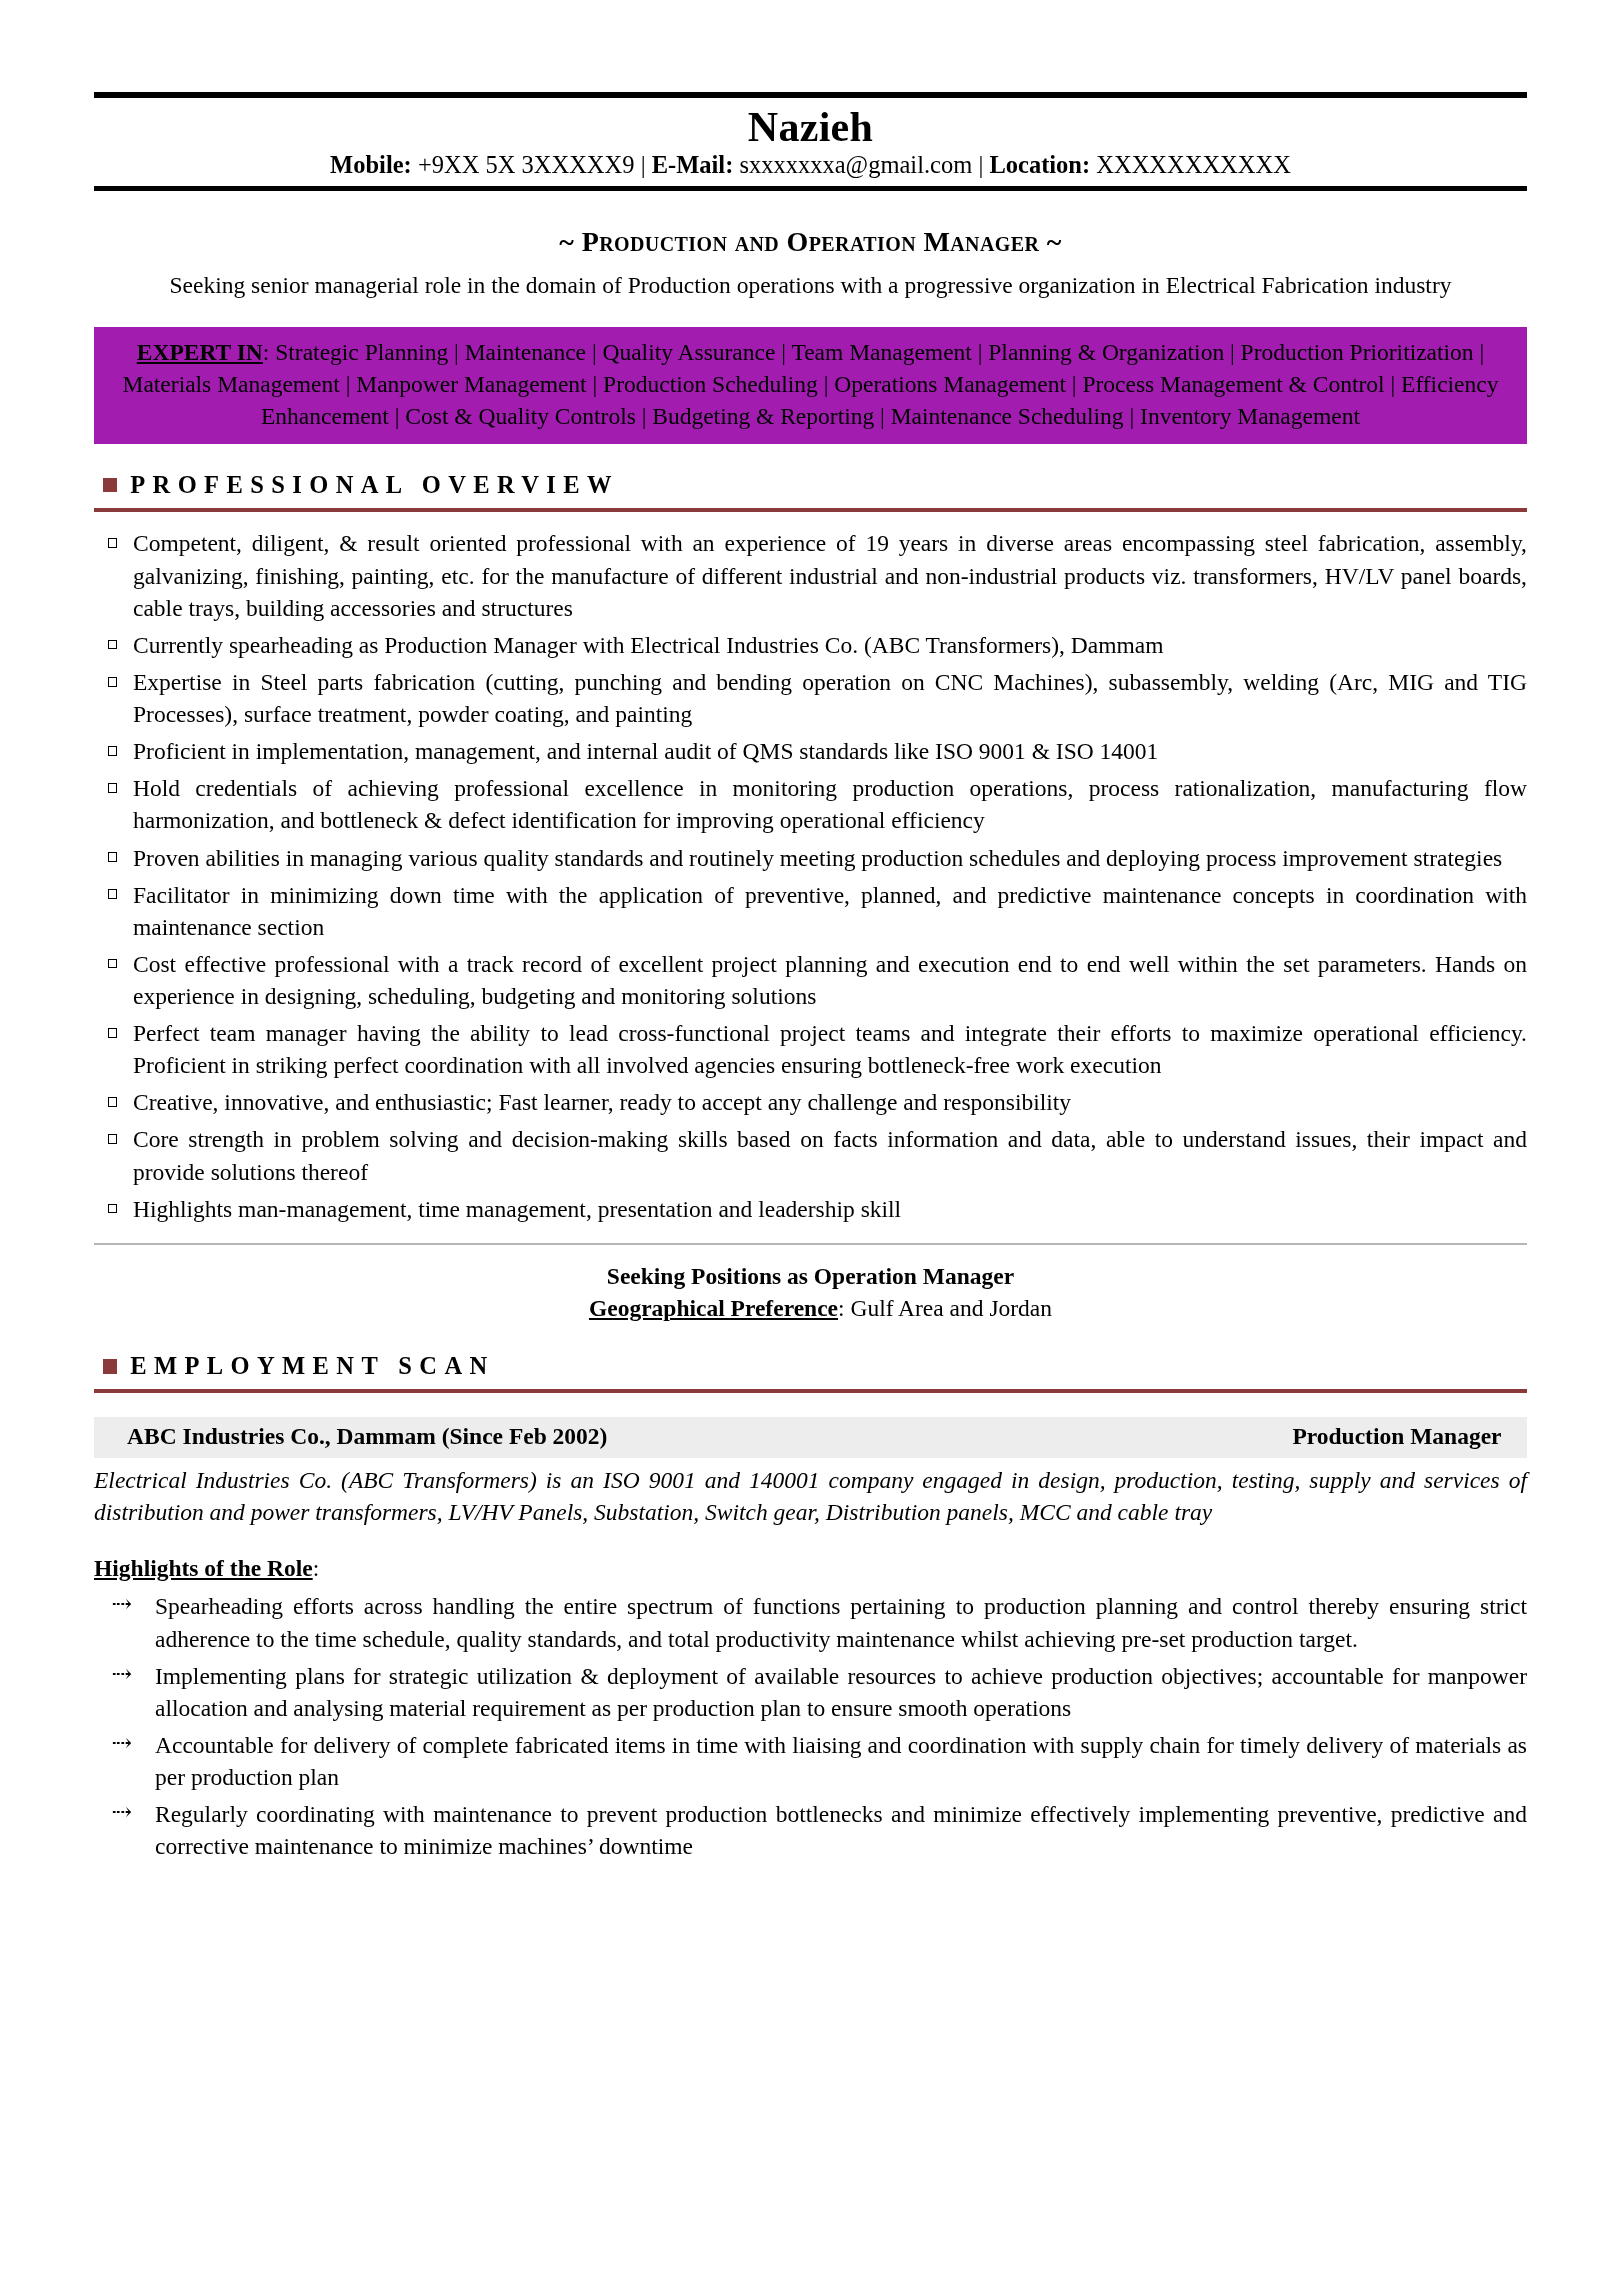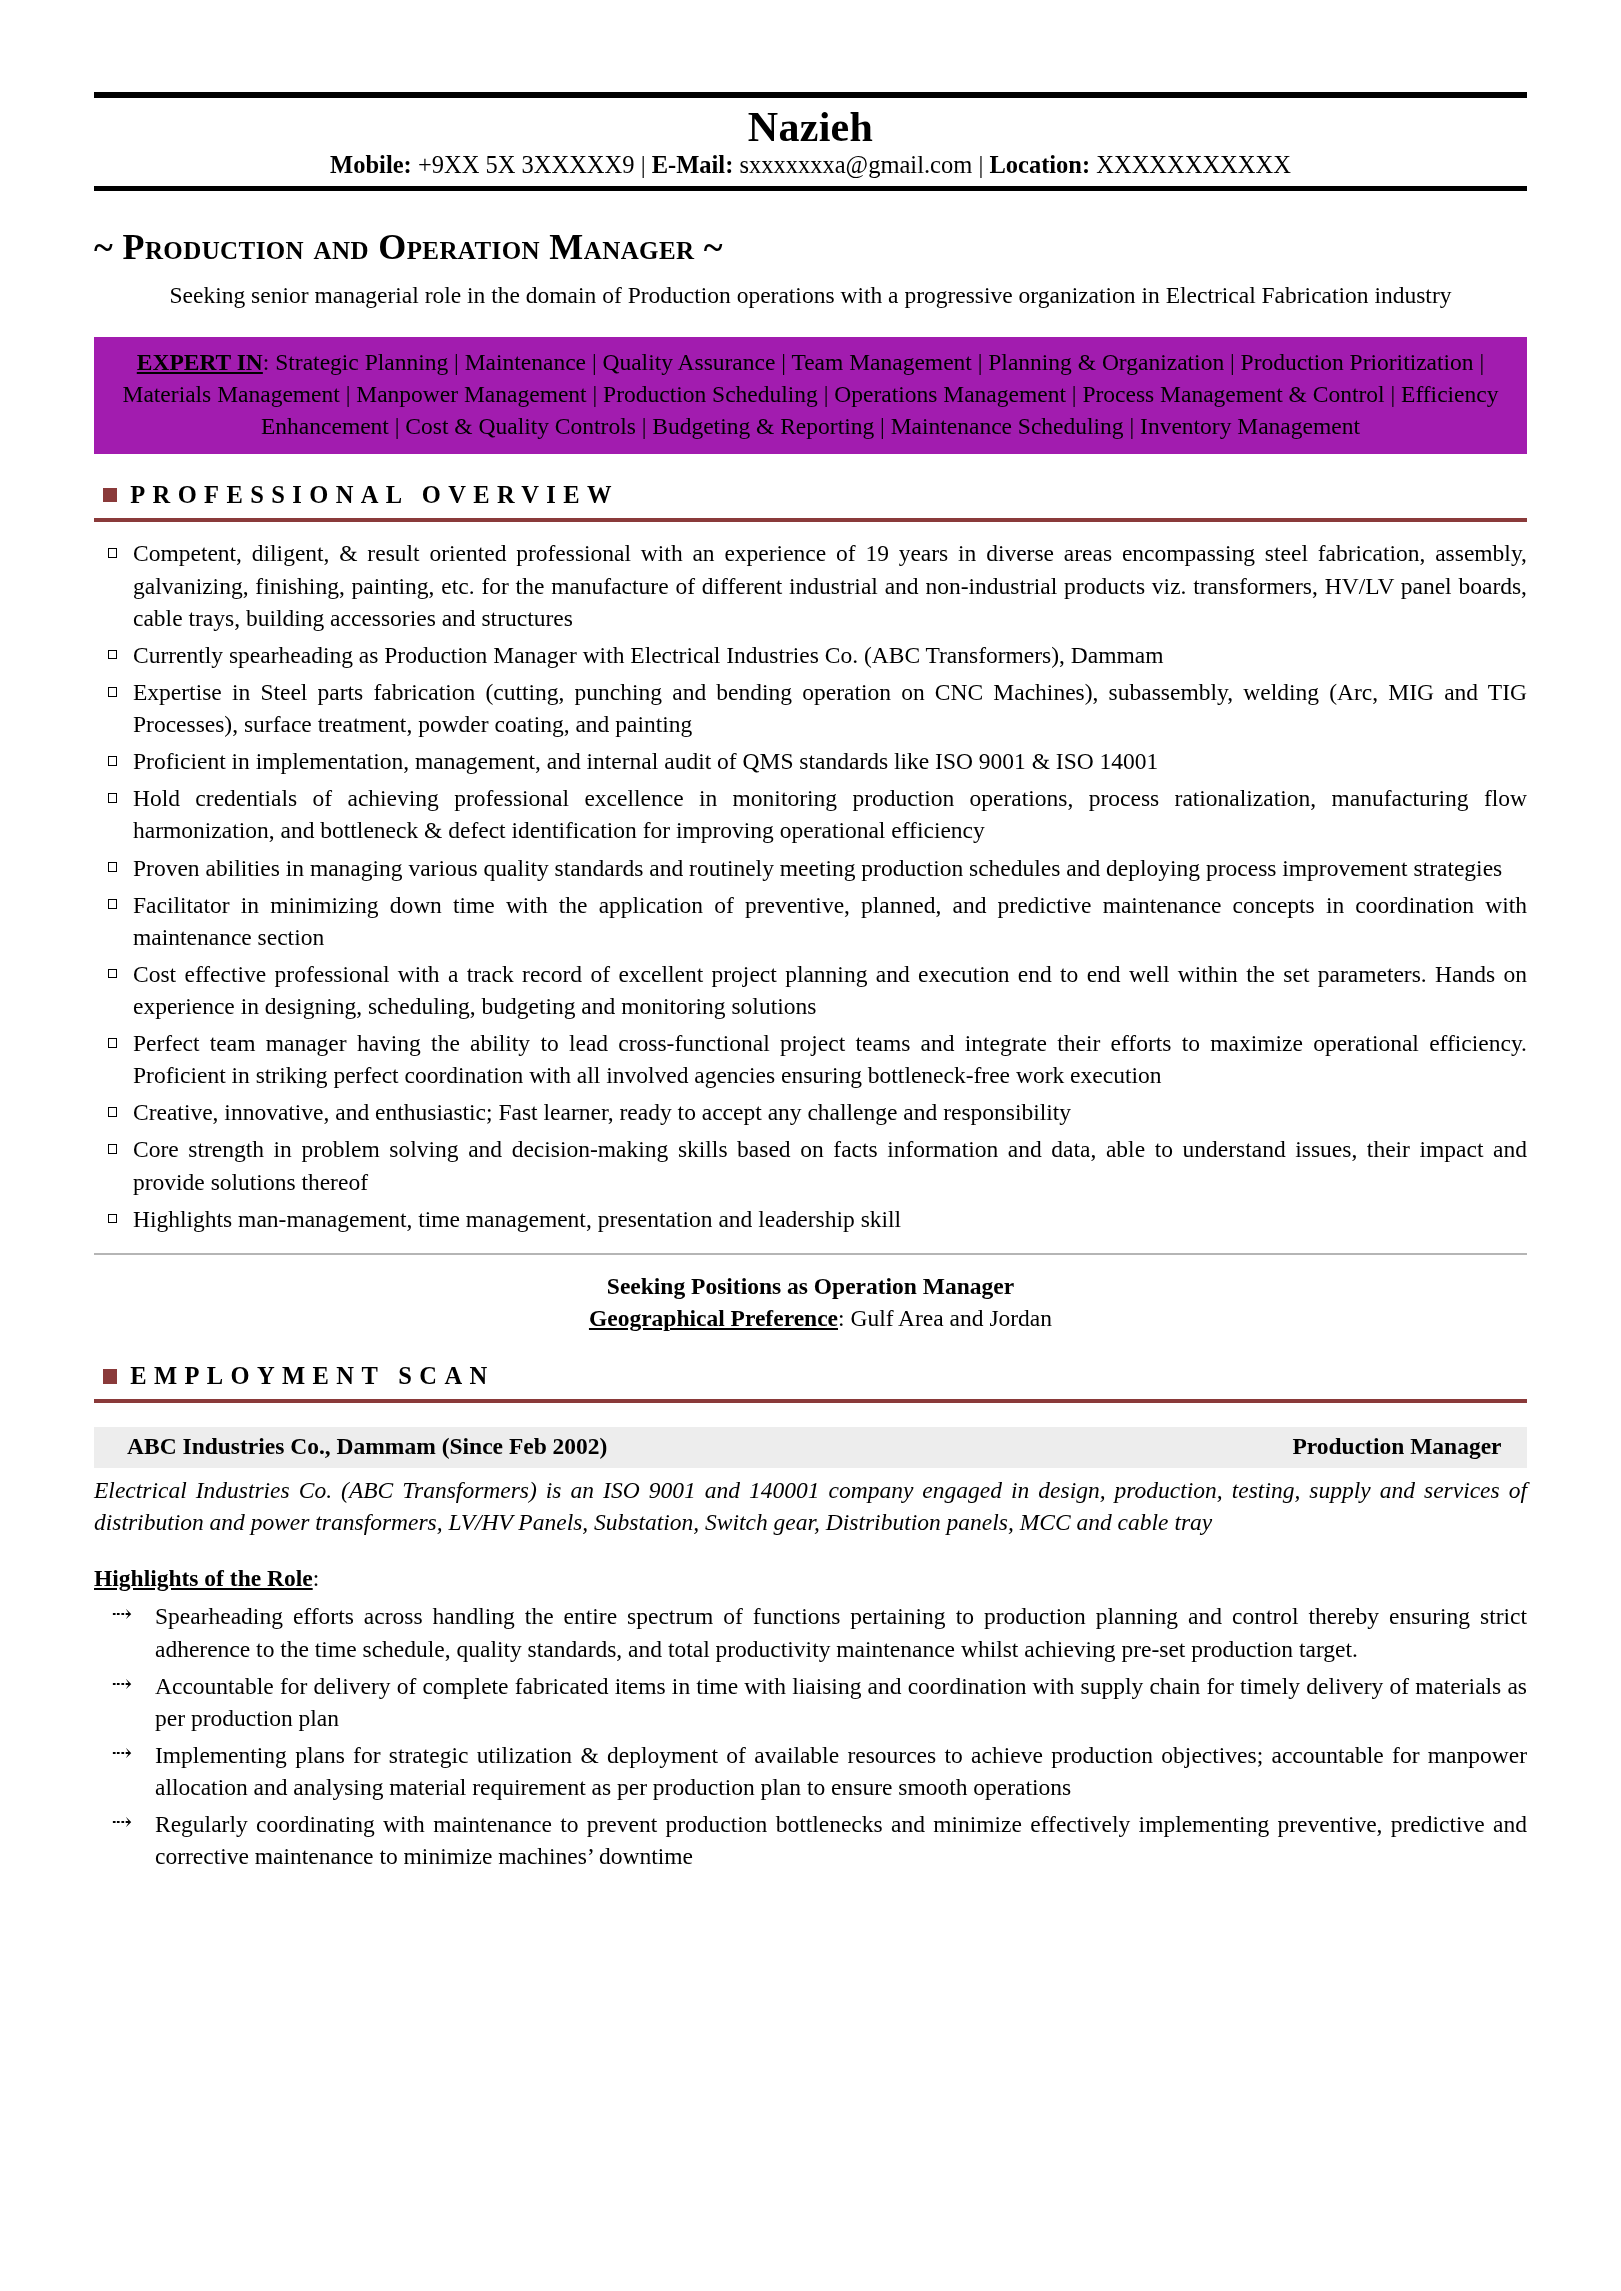--- a/index.html
+++ b/index.html
@@ -7,21 +7,21 @@
   .page{position:relative;width:1464px;height:2292px;padding:0;box-sizing:border-box;background:#fff;}
   .inner{position:absolute;left:94px;top:0;width:1433px;}
 
   .rule-top{height:5.9px;background:#000;margin-top:92px;}
   .rule-under-contact{height:4.9px;background:#000;margin-top:2.9px;}
 
   .name{text-align:center;font-size:42px;font-weight:bold;line-height:1.08;margin-top:6.9px;letter-spacing:0.3px;}
   .contact{text-align:center;font-size:24.5px;line-height:1.2;margin-top:0;padding-bottom:3.9px;}
   .contact b{font-weight:bold;}
 
-  .role-title{text-align:left;font-size:36px;font-weight:bold;margin-top:35px;font-variant:small-caps;letter-spacing:0.4px;}
+  .role-title{text-align:center;font-size:28px;font-weight:bold;margin-top:35px;font-variant:small-caps;letter-spacing:0.4px;}
   .objective{text-align:center;font-size:23.5px;line-height:1.33;margin-top:11.8px;padding:0 37px;}
 
   .expertbox{background:#a21caf;margin-top:25.5px;padding:8.8px 21.6px 10.8px 21.6px;text-align:center;font-size:23.5px;line-height:1.38;}
   .expertbox .lead{font-weight:bold;text-decoration:underline;}
 
   .sec{margin-top:27.4px;}
   .sec-head{display:flex;align-items:center;gap:12.7px;padding-left:8.8px;}
   .sec-sq{width:14.7px;height:14.7px;background:#8a3a3a;display:inline-block;flex:0 0 auto;}
   .sec-title{font-size:24.5px;font-weight:bold;letter-spacing:7.4px;font-family:"Liberation Serif","DejaVu Serif",serif;}
   .sec-rule{height:3.9px;background:#8a3a3a;margin-top:8.8px;}
@@ -111,21 +111,21 @@
         <span class="co">ABC Industries Co., Dammam (Since Feb 2002)</span>
         <span class="pos">Production Manager</span>
       </div>
 
       <div class="empdesc">Electrical Industries Co. (ABC Transformers) is an ISO 9001 and 140001 company engaged in design, production, testing, supply and services of distribution and power transformers, LV/HV Panels, Substation, Switch gear, Distribution panels, MCC and cable tray</div>
 
       <div class="hl"><u>Highlights of the Role</u><span class="colon">:</span></div>
 
       <ul class="arrow">
         <li>Spearheading efforts across handling the entire spectrum of functions pertaining to production planning and control thereby ensuring strict adherence to the time schedule, quality standards, and total productivity maintenance whilst achieving pre-set production target.</li>
+        <li>Implementing plans for strategic utilization &amp; deployment of available resources to achieve production objectives; accountable for manpower allocation and analysing material requirement as per production plan to ensure smooth operations</li>
         <li>Accountable for delivery of complete fabricated items in time with liaising and coordination with supply chain for timely delivery of materials as per production plan</li>
-        <li>Implementing plans for strategic utilization &amp; deployment of available resources to achieve production objectives; accountable for manpower allocation and analysing material requirement as per production plan to ensure smooth operations</li>
         <li>Regularly coordinating with maintenance to prevent production bottlenecks and minimize effectively implementing preventive, predictive and corrective maintenance to minimize machines’ downtime</li>
       </ul>
     </div>
 
   </div>
 </div>
 
 
 </body></html>

